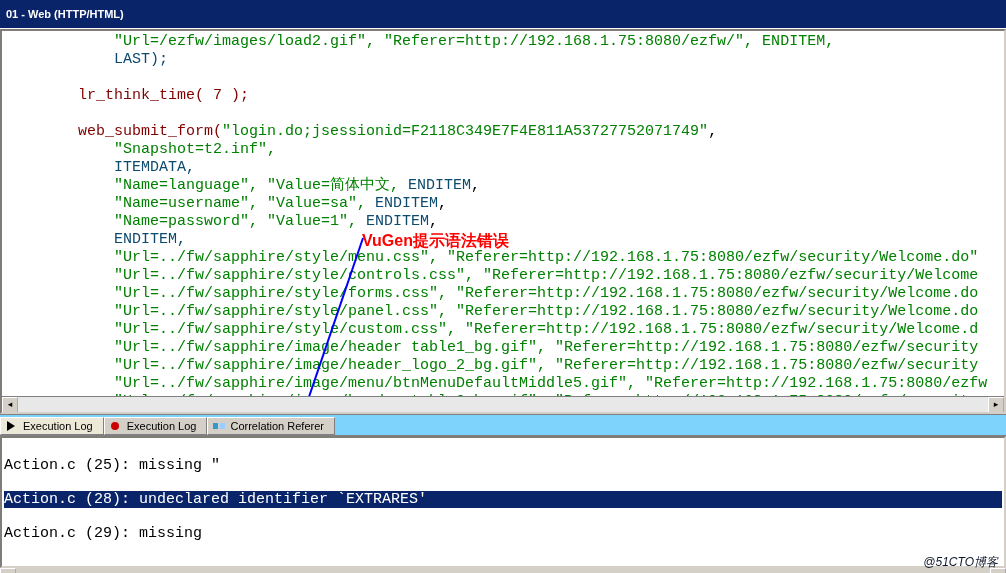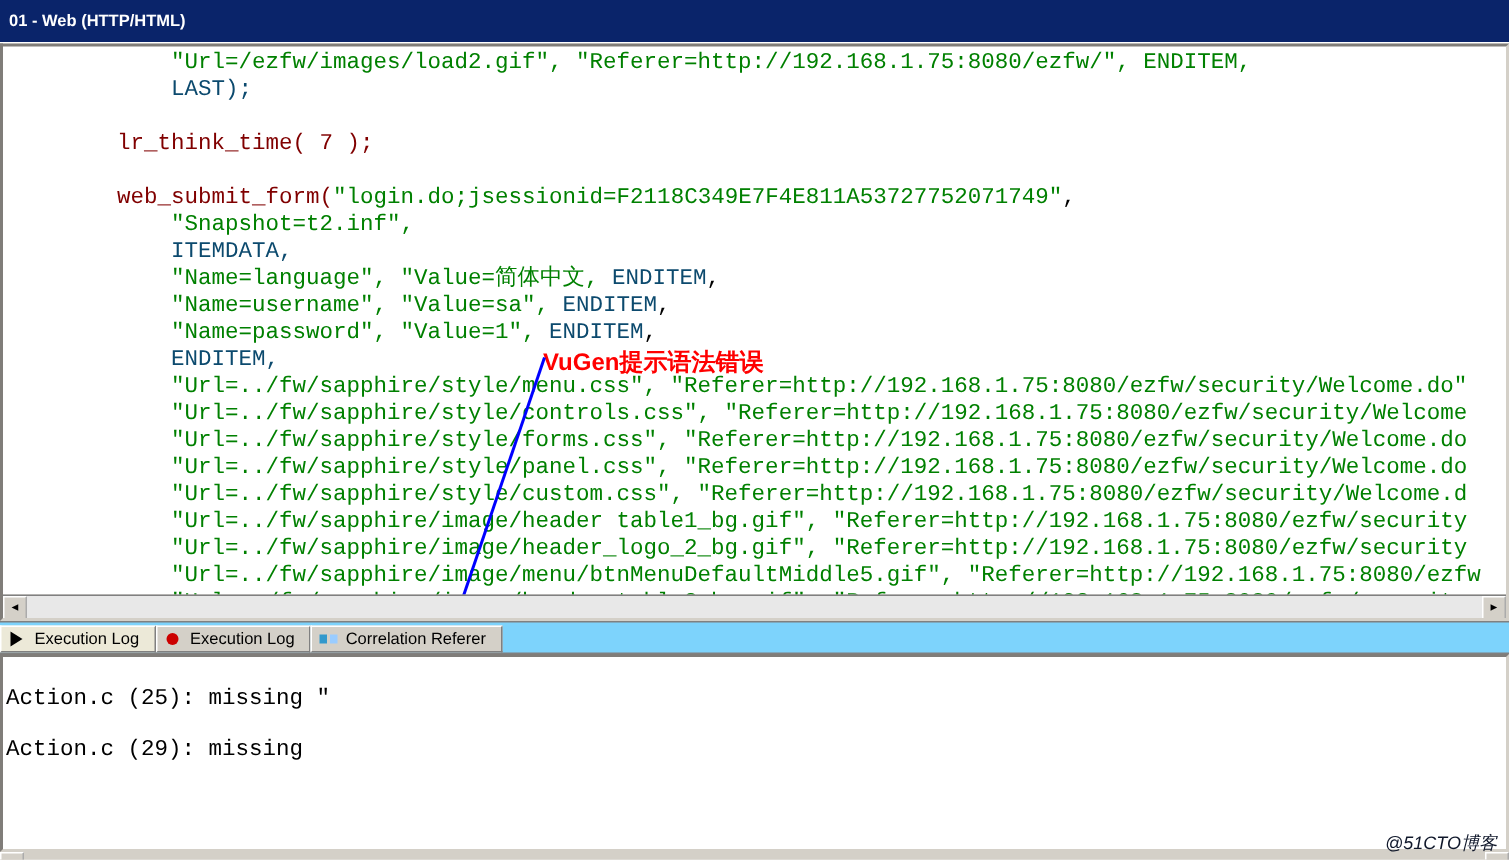--- a/index.html
+++ b/index.html
@@ -171,20 +171,21 @@
     <span class="tab-icon"><svg width="14" height="12">
           <rect x="1" y="3" width="5" height="6" fill="#39c"></rect>
           <rect x="8" y="3" width="5" height="6" fill="#9cf"></rect>
         </svg></span>
     <span>Correlation Referer</span>
   </div>
 </div>
 
 <div class="log-pane">
 <div class="log-line">Action.c (25): missing "</div>
+<div class="log-line selected">Action.c (28): undeclared identifier `EXTRARES'</div>
 <div class="log-line">Action.c (29): missing</div>
 
 </div>
 
 <div class="bottom-hscroll">
   <div class="scroll-btn">◂</div>
   <div class="scroll-track"></div>
   <div class="scroll-btn">▸</div>
 </div>
 

